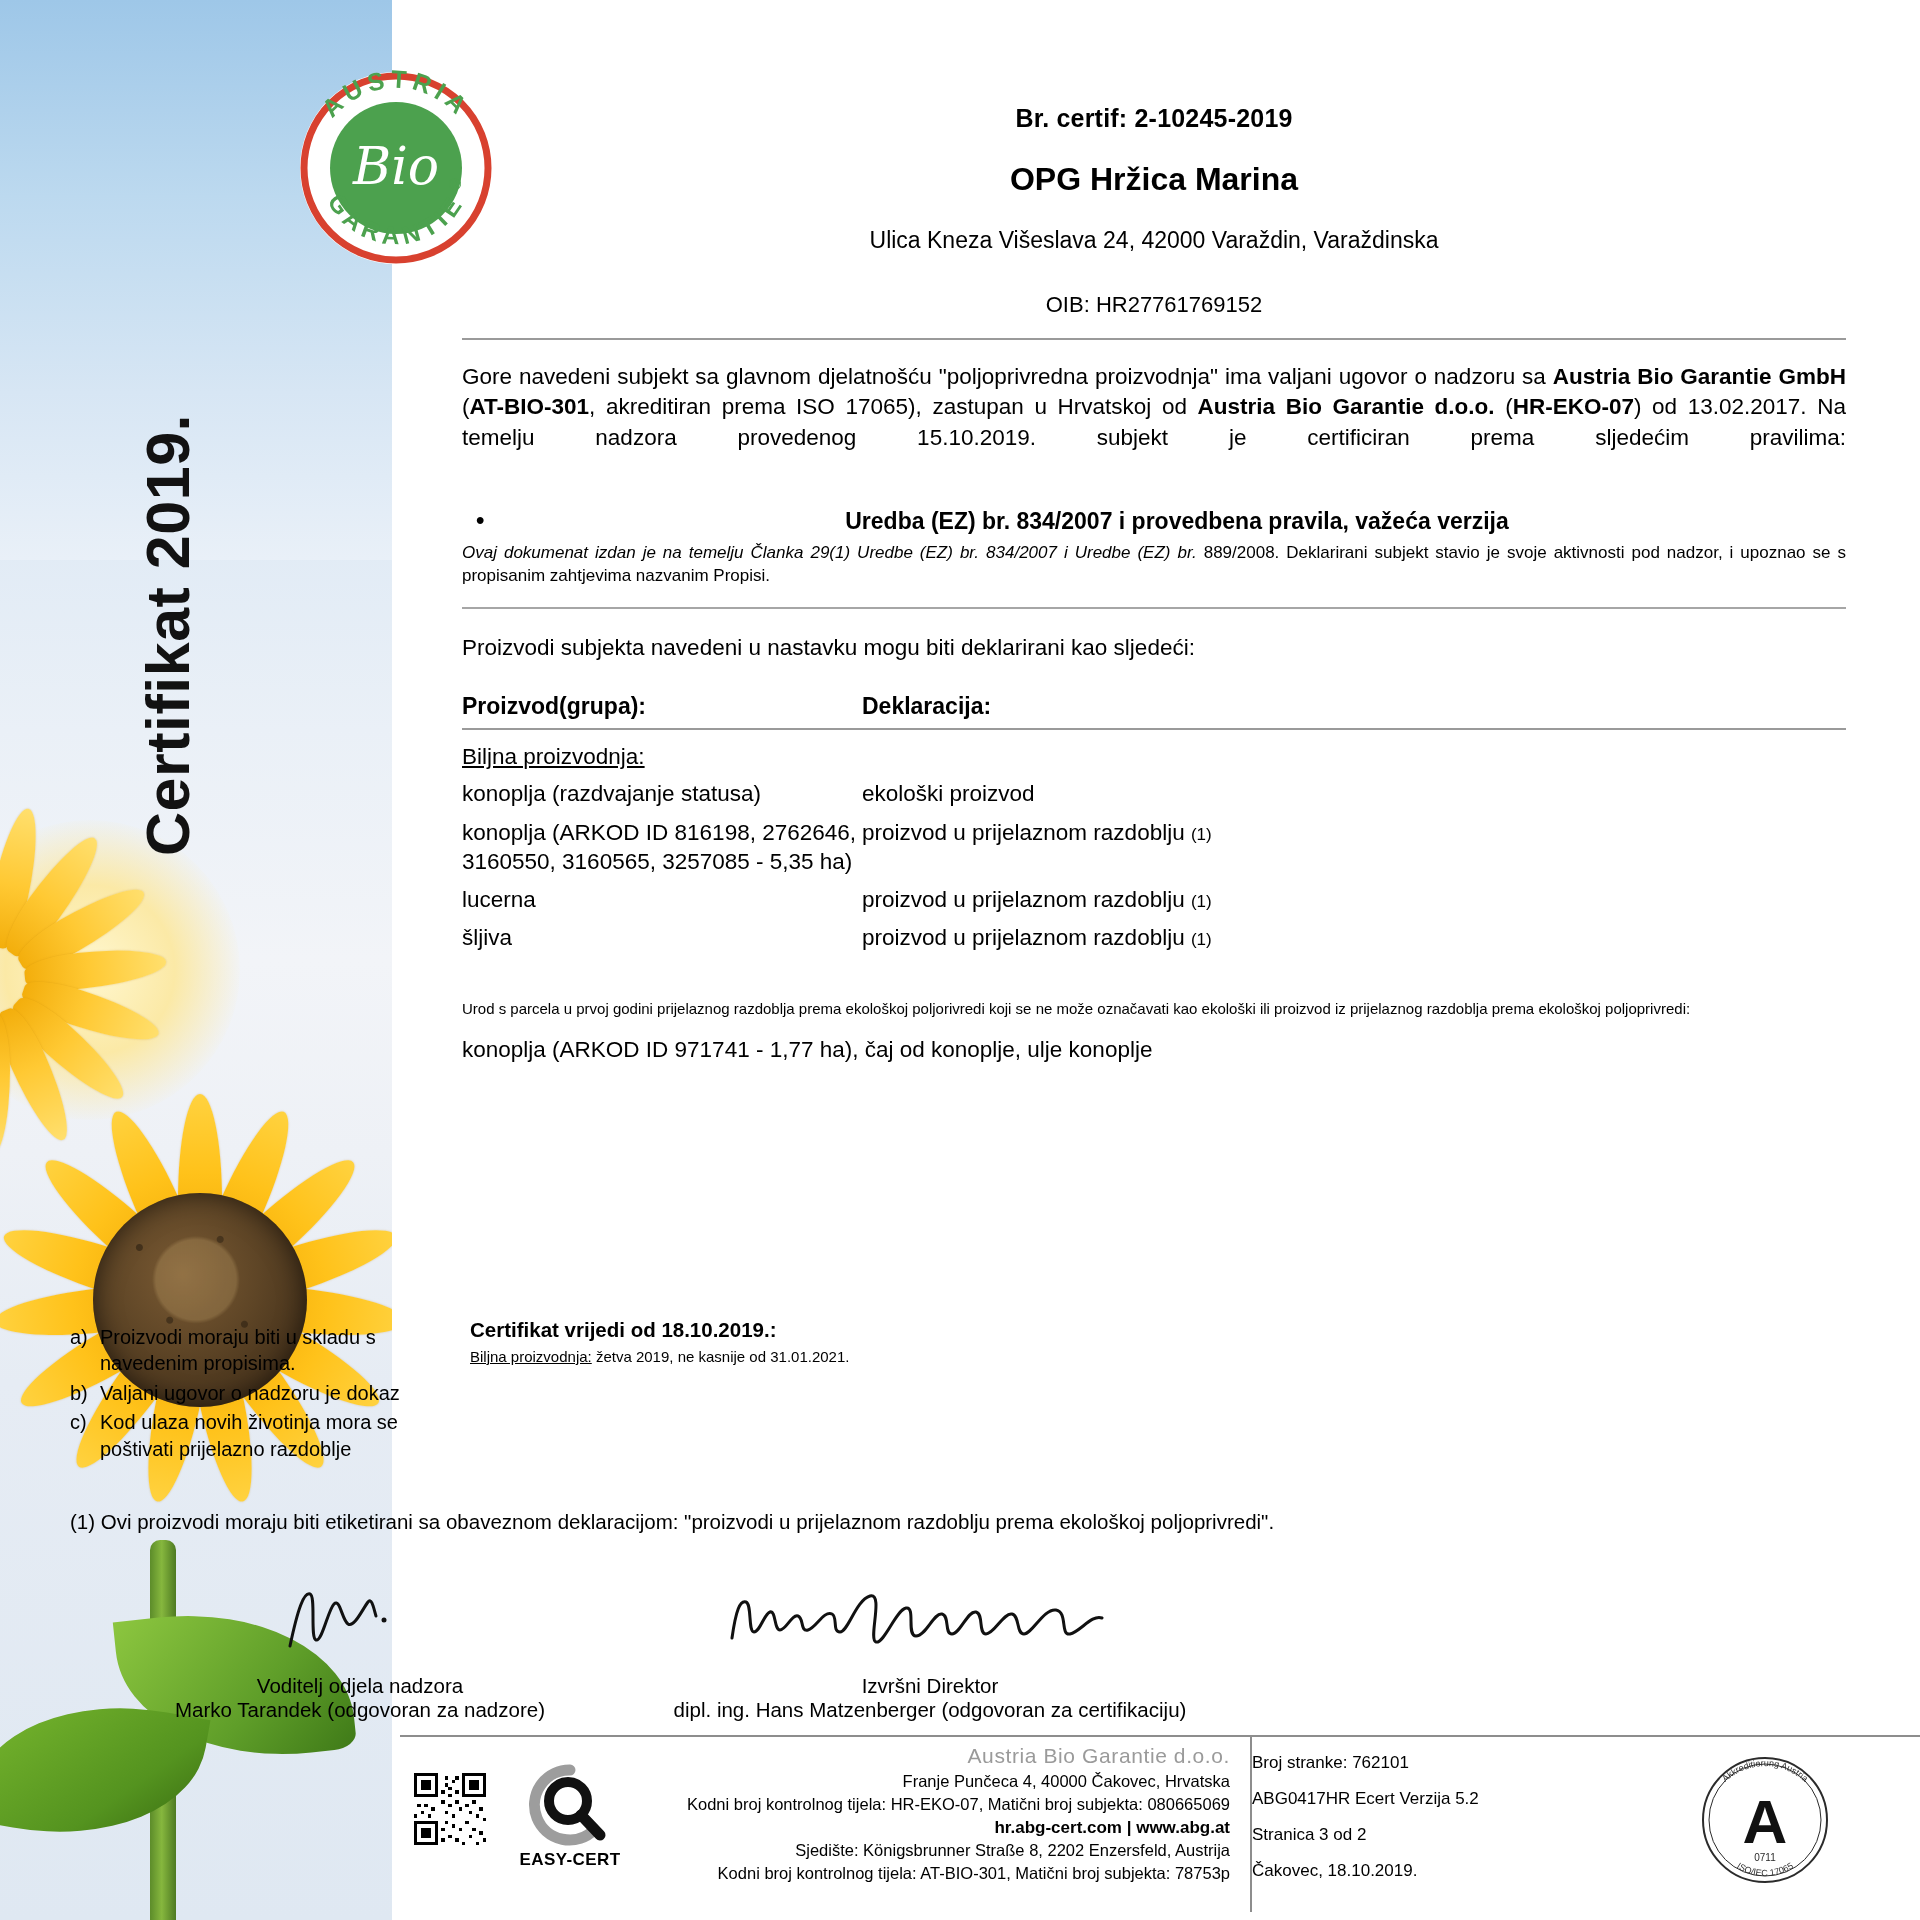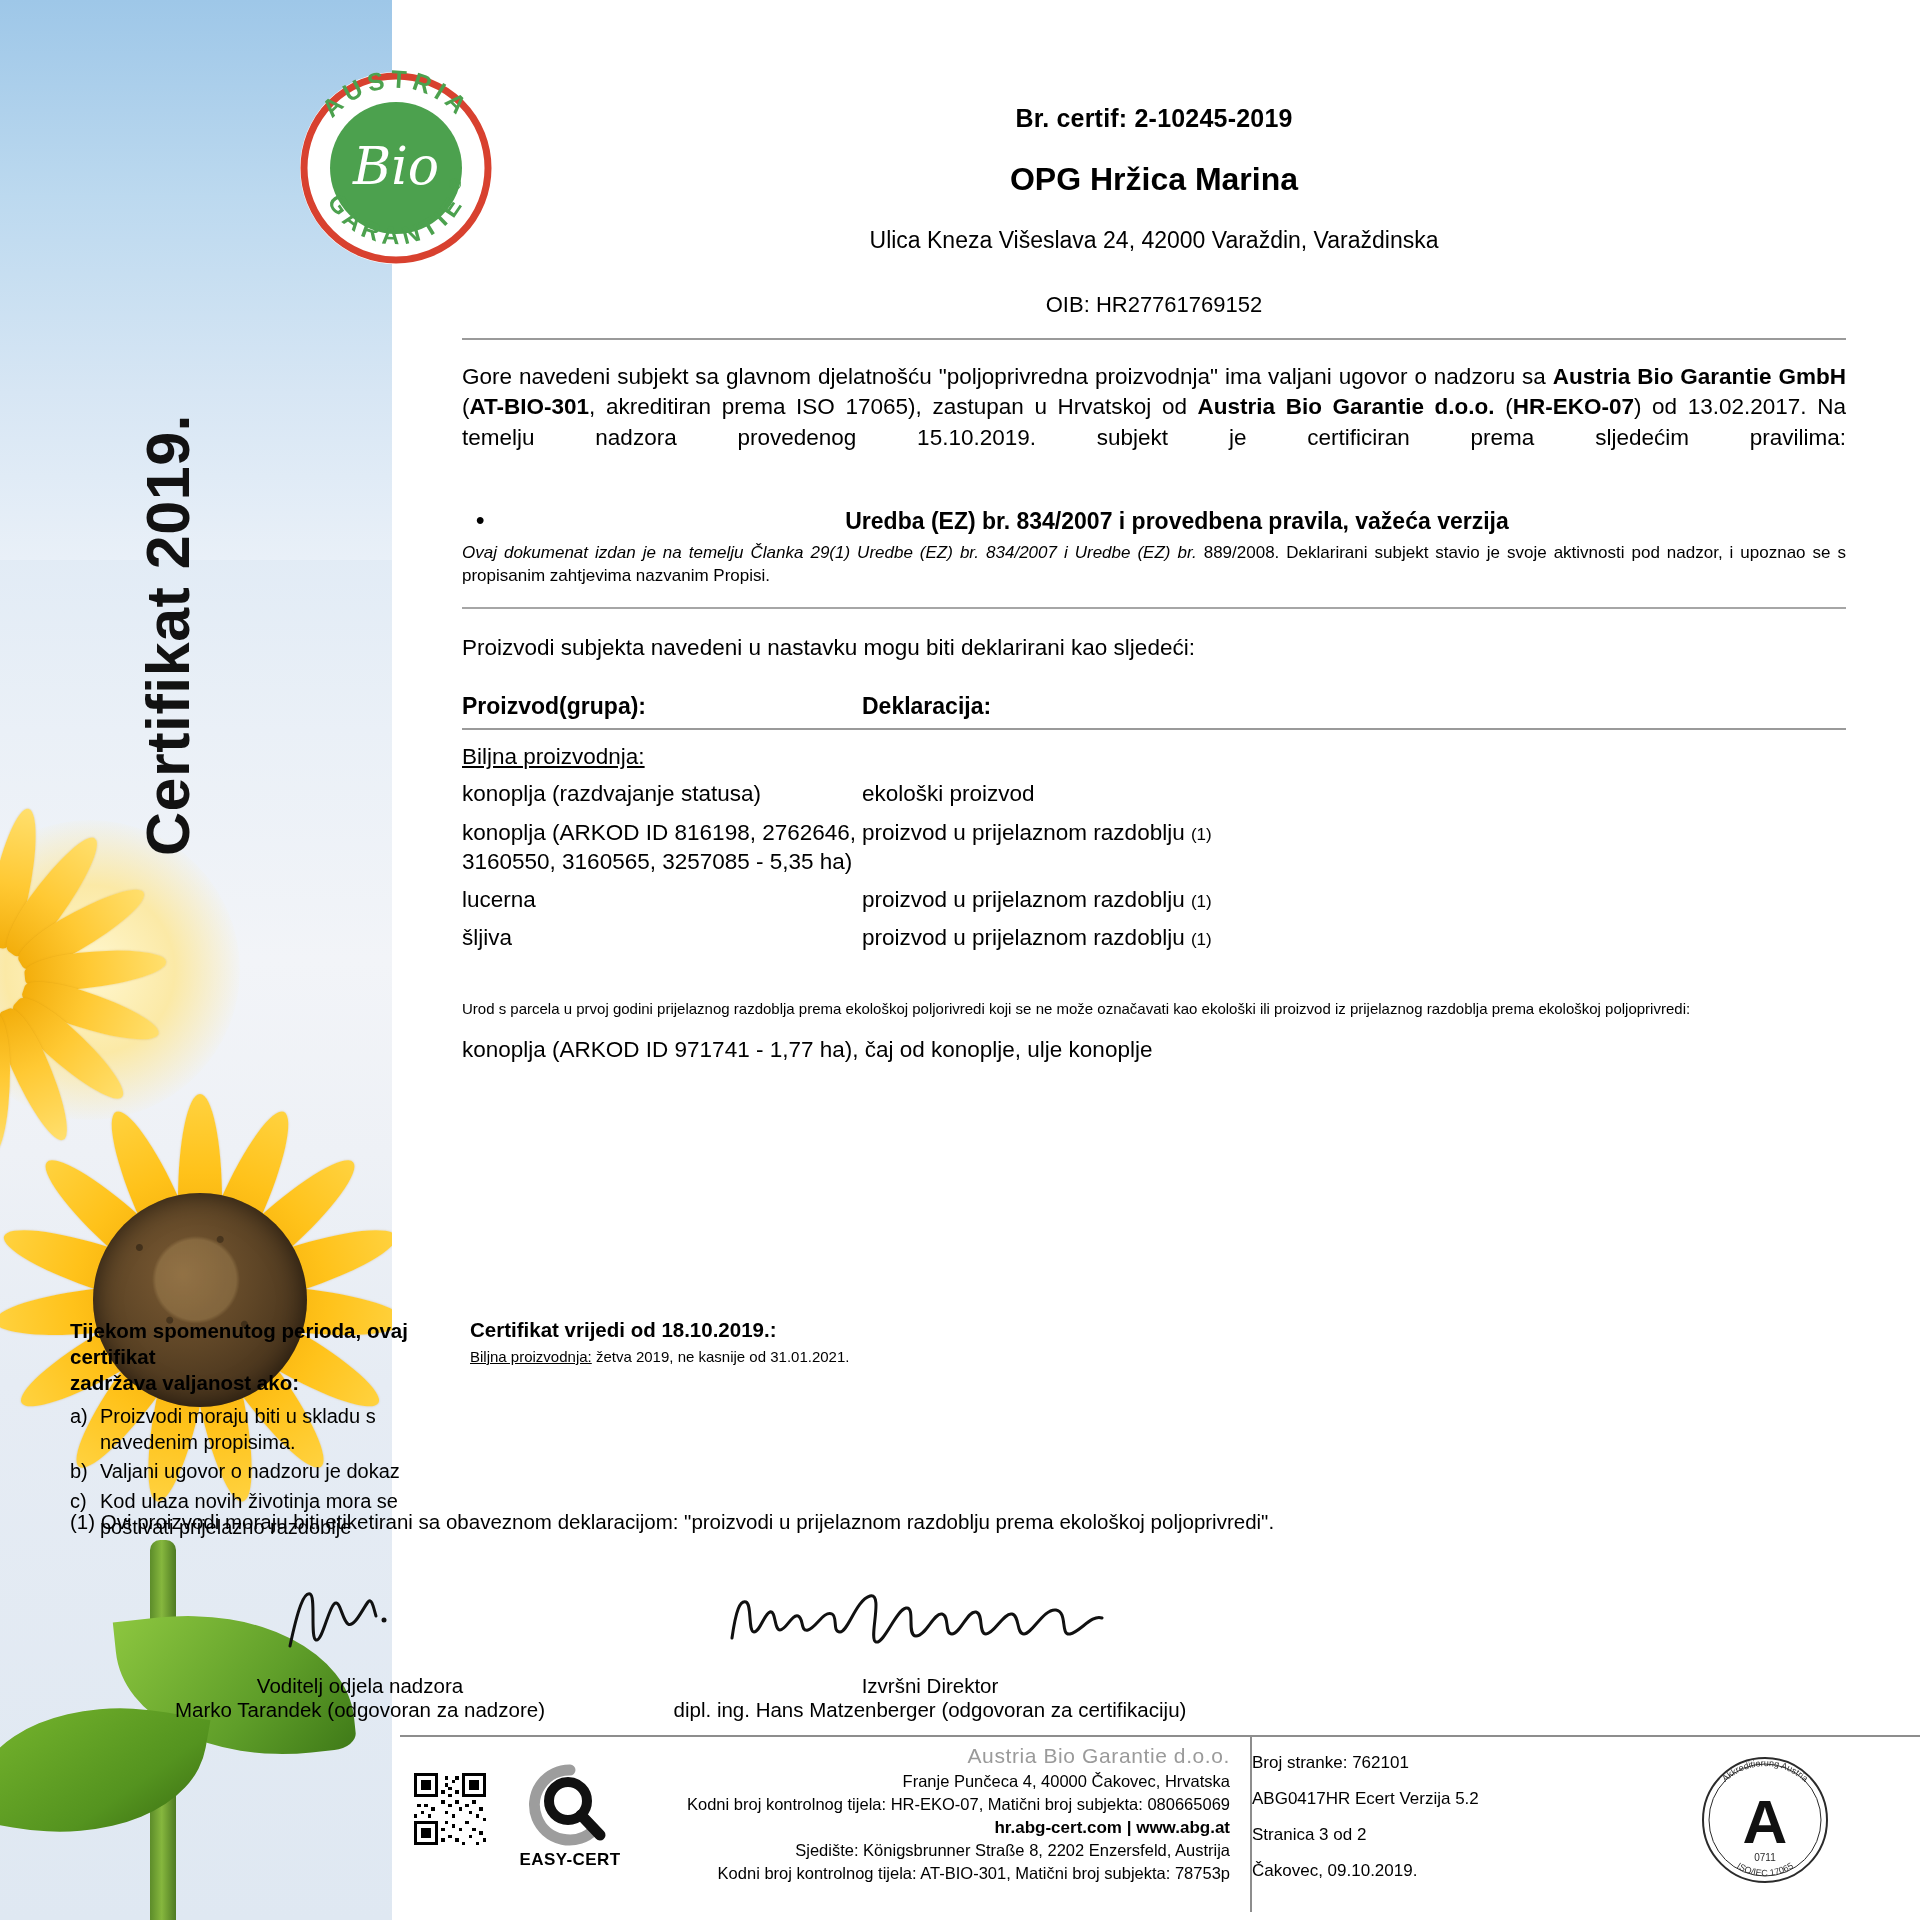--- a/index.html
+++ b/index.html
@@ -314,24 +314,20 @@
       </div>
 
       <div class="note">Urod s parcela u prvoj godini prijelaznog razdoblja prema ekološkoj poljorivredi koji se ne može označavati kao ekološki ili proizvod iz prijelaznog razdoblja prema ekološkoj poljoprivredi:</div>
       <div class="note-list">konoplja (ARKOD ID 971741 - 1,77 ha), čaj od konoplje, ulje konoplje</div>
 
     </div>
   </div>
 
   <div class="cond">
     <div class="left">
-      <h4>
-        <span>Tijekom spomenutog perioda, ovaj certifikat</span><br>
-        <span>zadržava valjanost ako:</span>
-      </h4>
       <ol>
         <li>
             <span class="mk">a)</span>
             <span>Proizvodi moraju biti u skladu s navedenim propisima.</span>
           </li>
         <li>
             <span class="mk">b)</span>
             <span>Valjani ugovor o nadzoru je dokaz</span>
           </li>
         <li>
@@ -453,21 +449,21 @@
         <div class="ln">Kodni broj kontrolnog tijela: HR-EKO-07, Matični broj subjekta: 080665069</div>
         <div class="ln bold">hr.abg-cert.com | www.abg.at</div>
         <div class="ln">Sjedište: Königsbrunner Straße 8, 2202 Enzersfeld, Austrija</div>
         <div class="ln">Kodni broj kontrolnog tijela: AT-BIO-301, Matični broj subjekta: 78753p</div>
       </div>
 
       <div class="fright">
         <div class="ln">Broj stranke: 762101</div>
         <div class="ln">ABG0417HR Ecert Verzija 5.2</div>
         <div class="ln">Stranica 3 od 2</div>
-        <div class="ln">Čakovec, 09.10.2019.</div>
+        <div class="ln">Čakovec, 18.10.2019.</div>
       </div>
 
       <div class="stamp">
         <svg width="150" height="150" viewBox="0 0 150 150" xmlns="http://www.w3.org/2000/svg">
           <defs>
             <path id="stTop" d="M 18,78 A 57,57 0 0 1 132,78"></path>
             <path id="stBot" d="M 22,78 A 53,53 0 0 0 128,78"></path>
           </defs>
           <circle cx="75" cy="75" r="62" fill="none" stroke="#2b2b2b" stroke-width="2"></circle>
           <circle cx="75" cy="75" r="56" fill="none" stroke="#2b2b2b" stroke-width="1"></circle>

